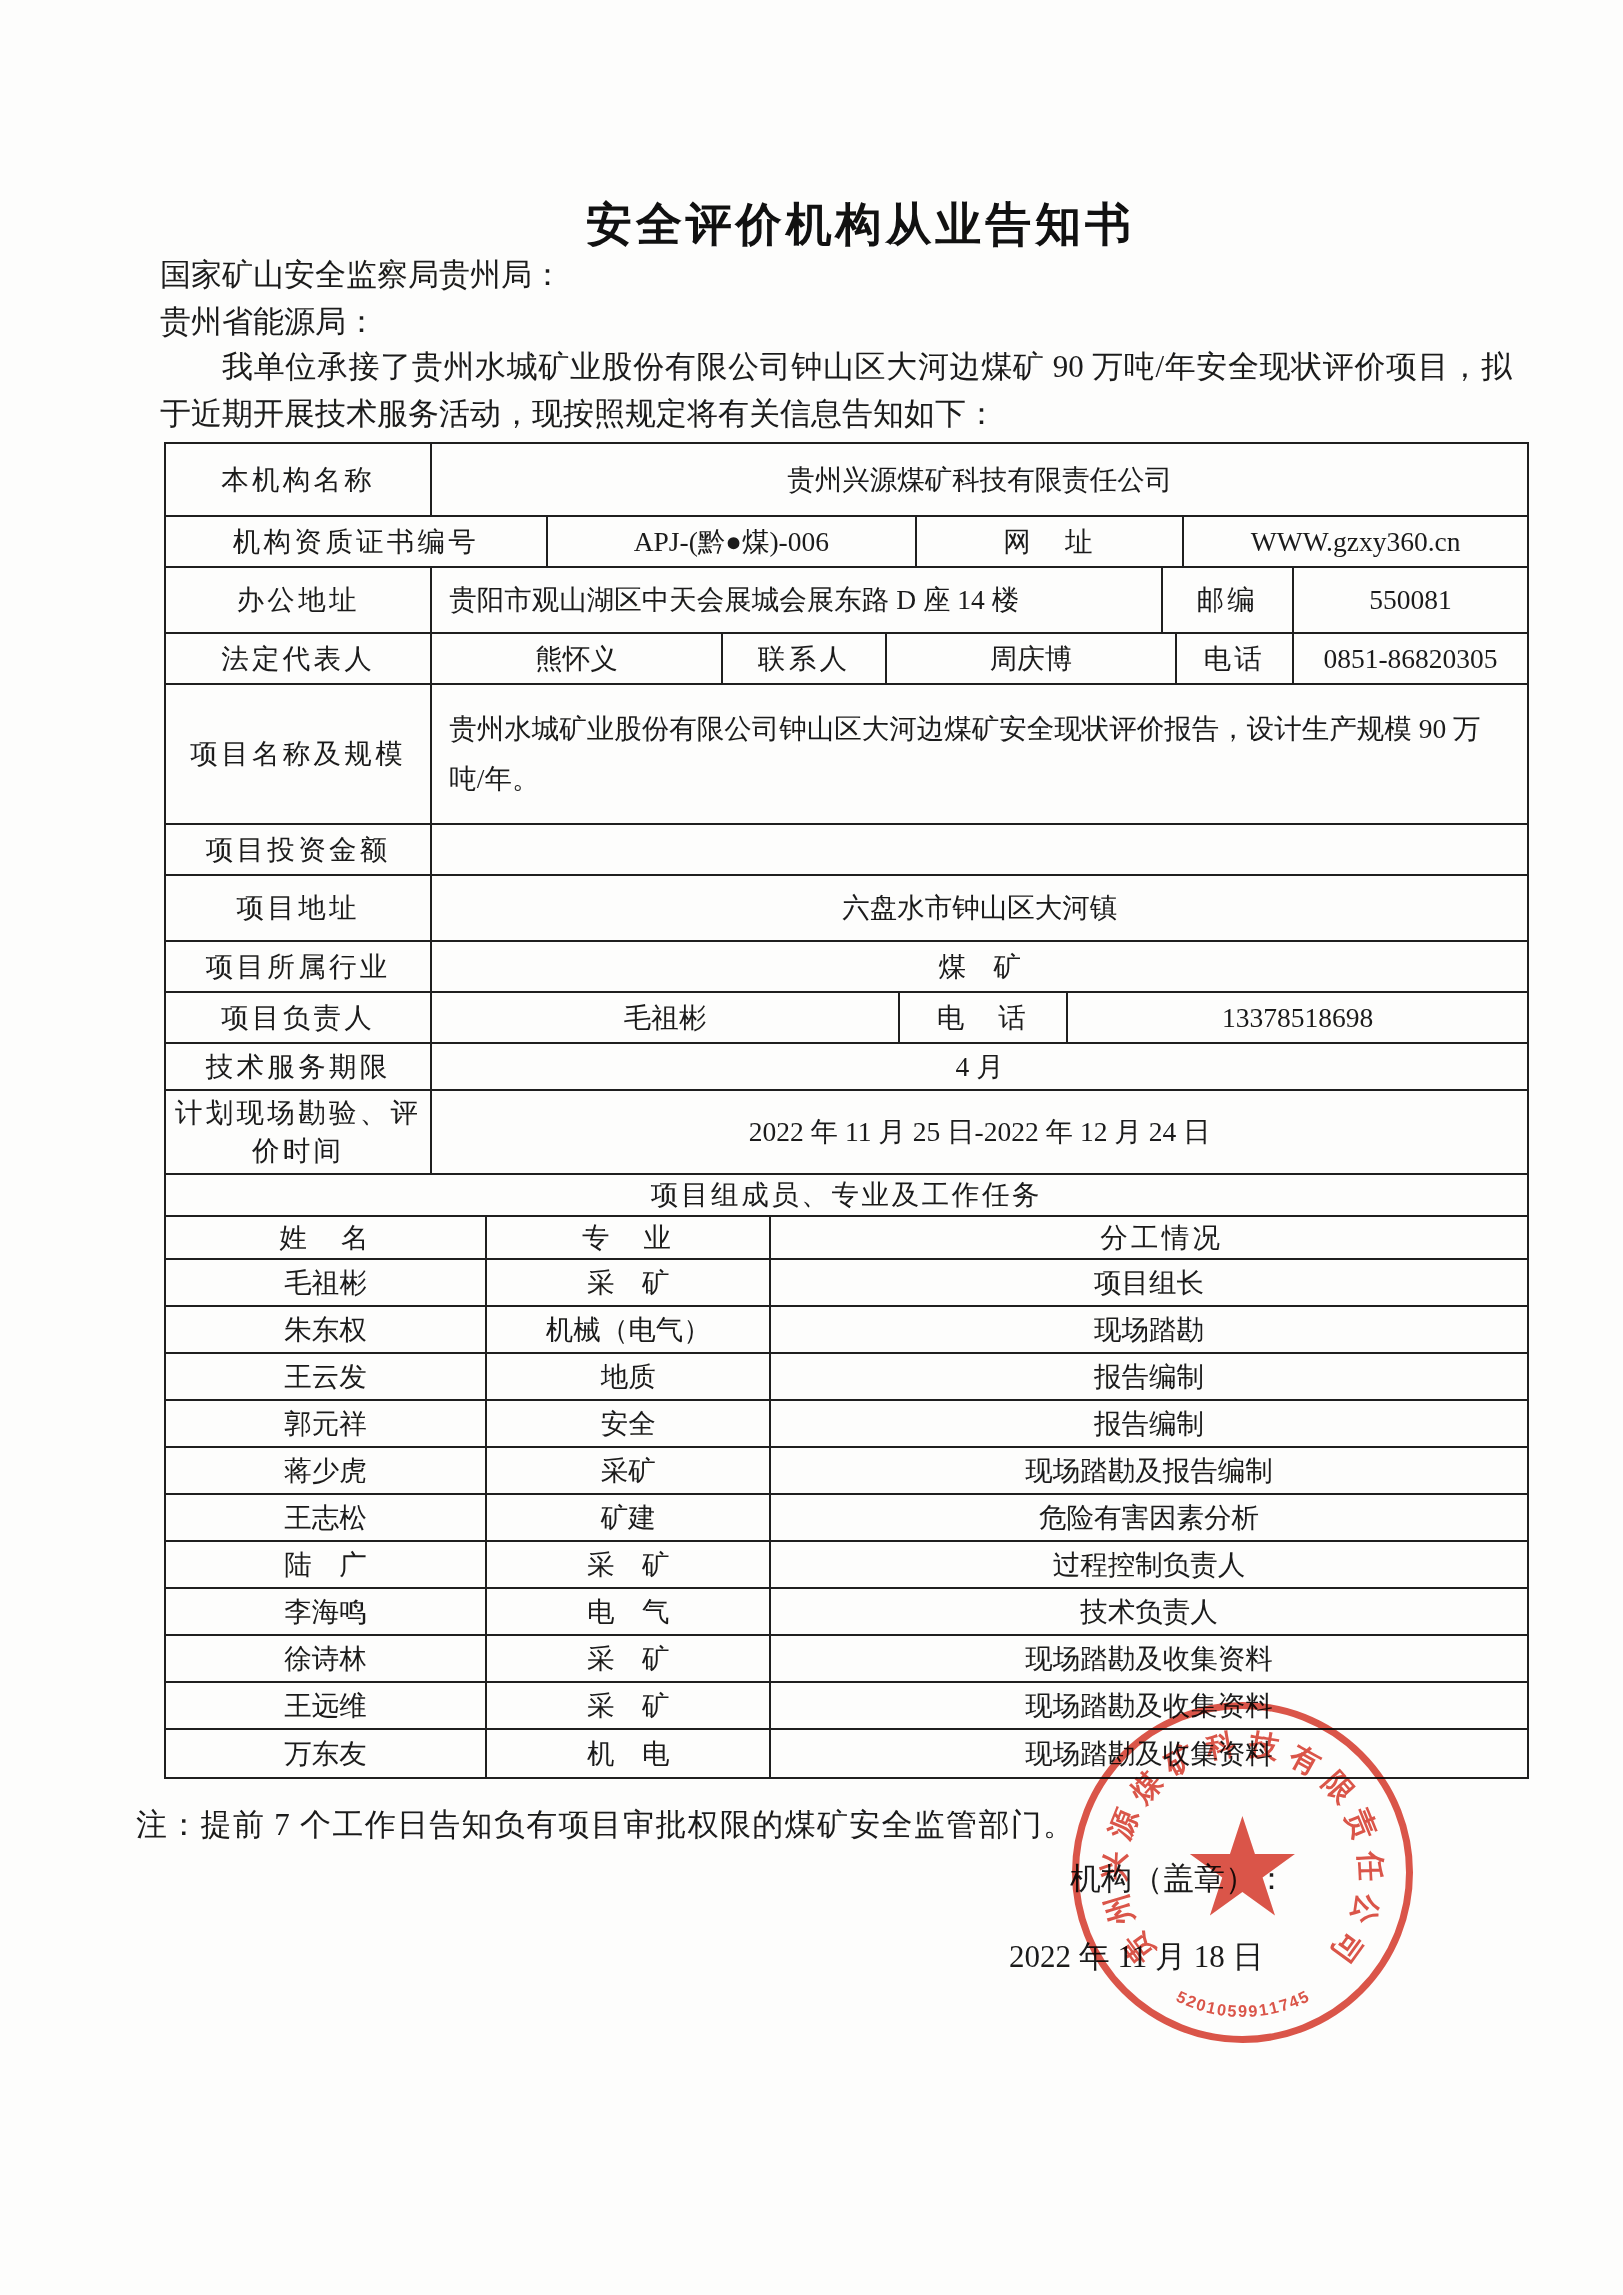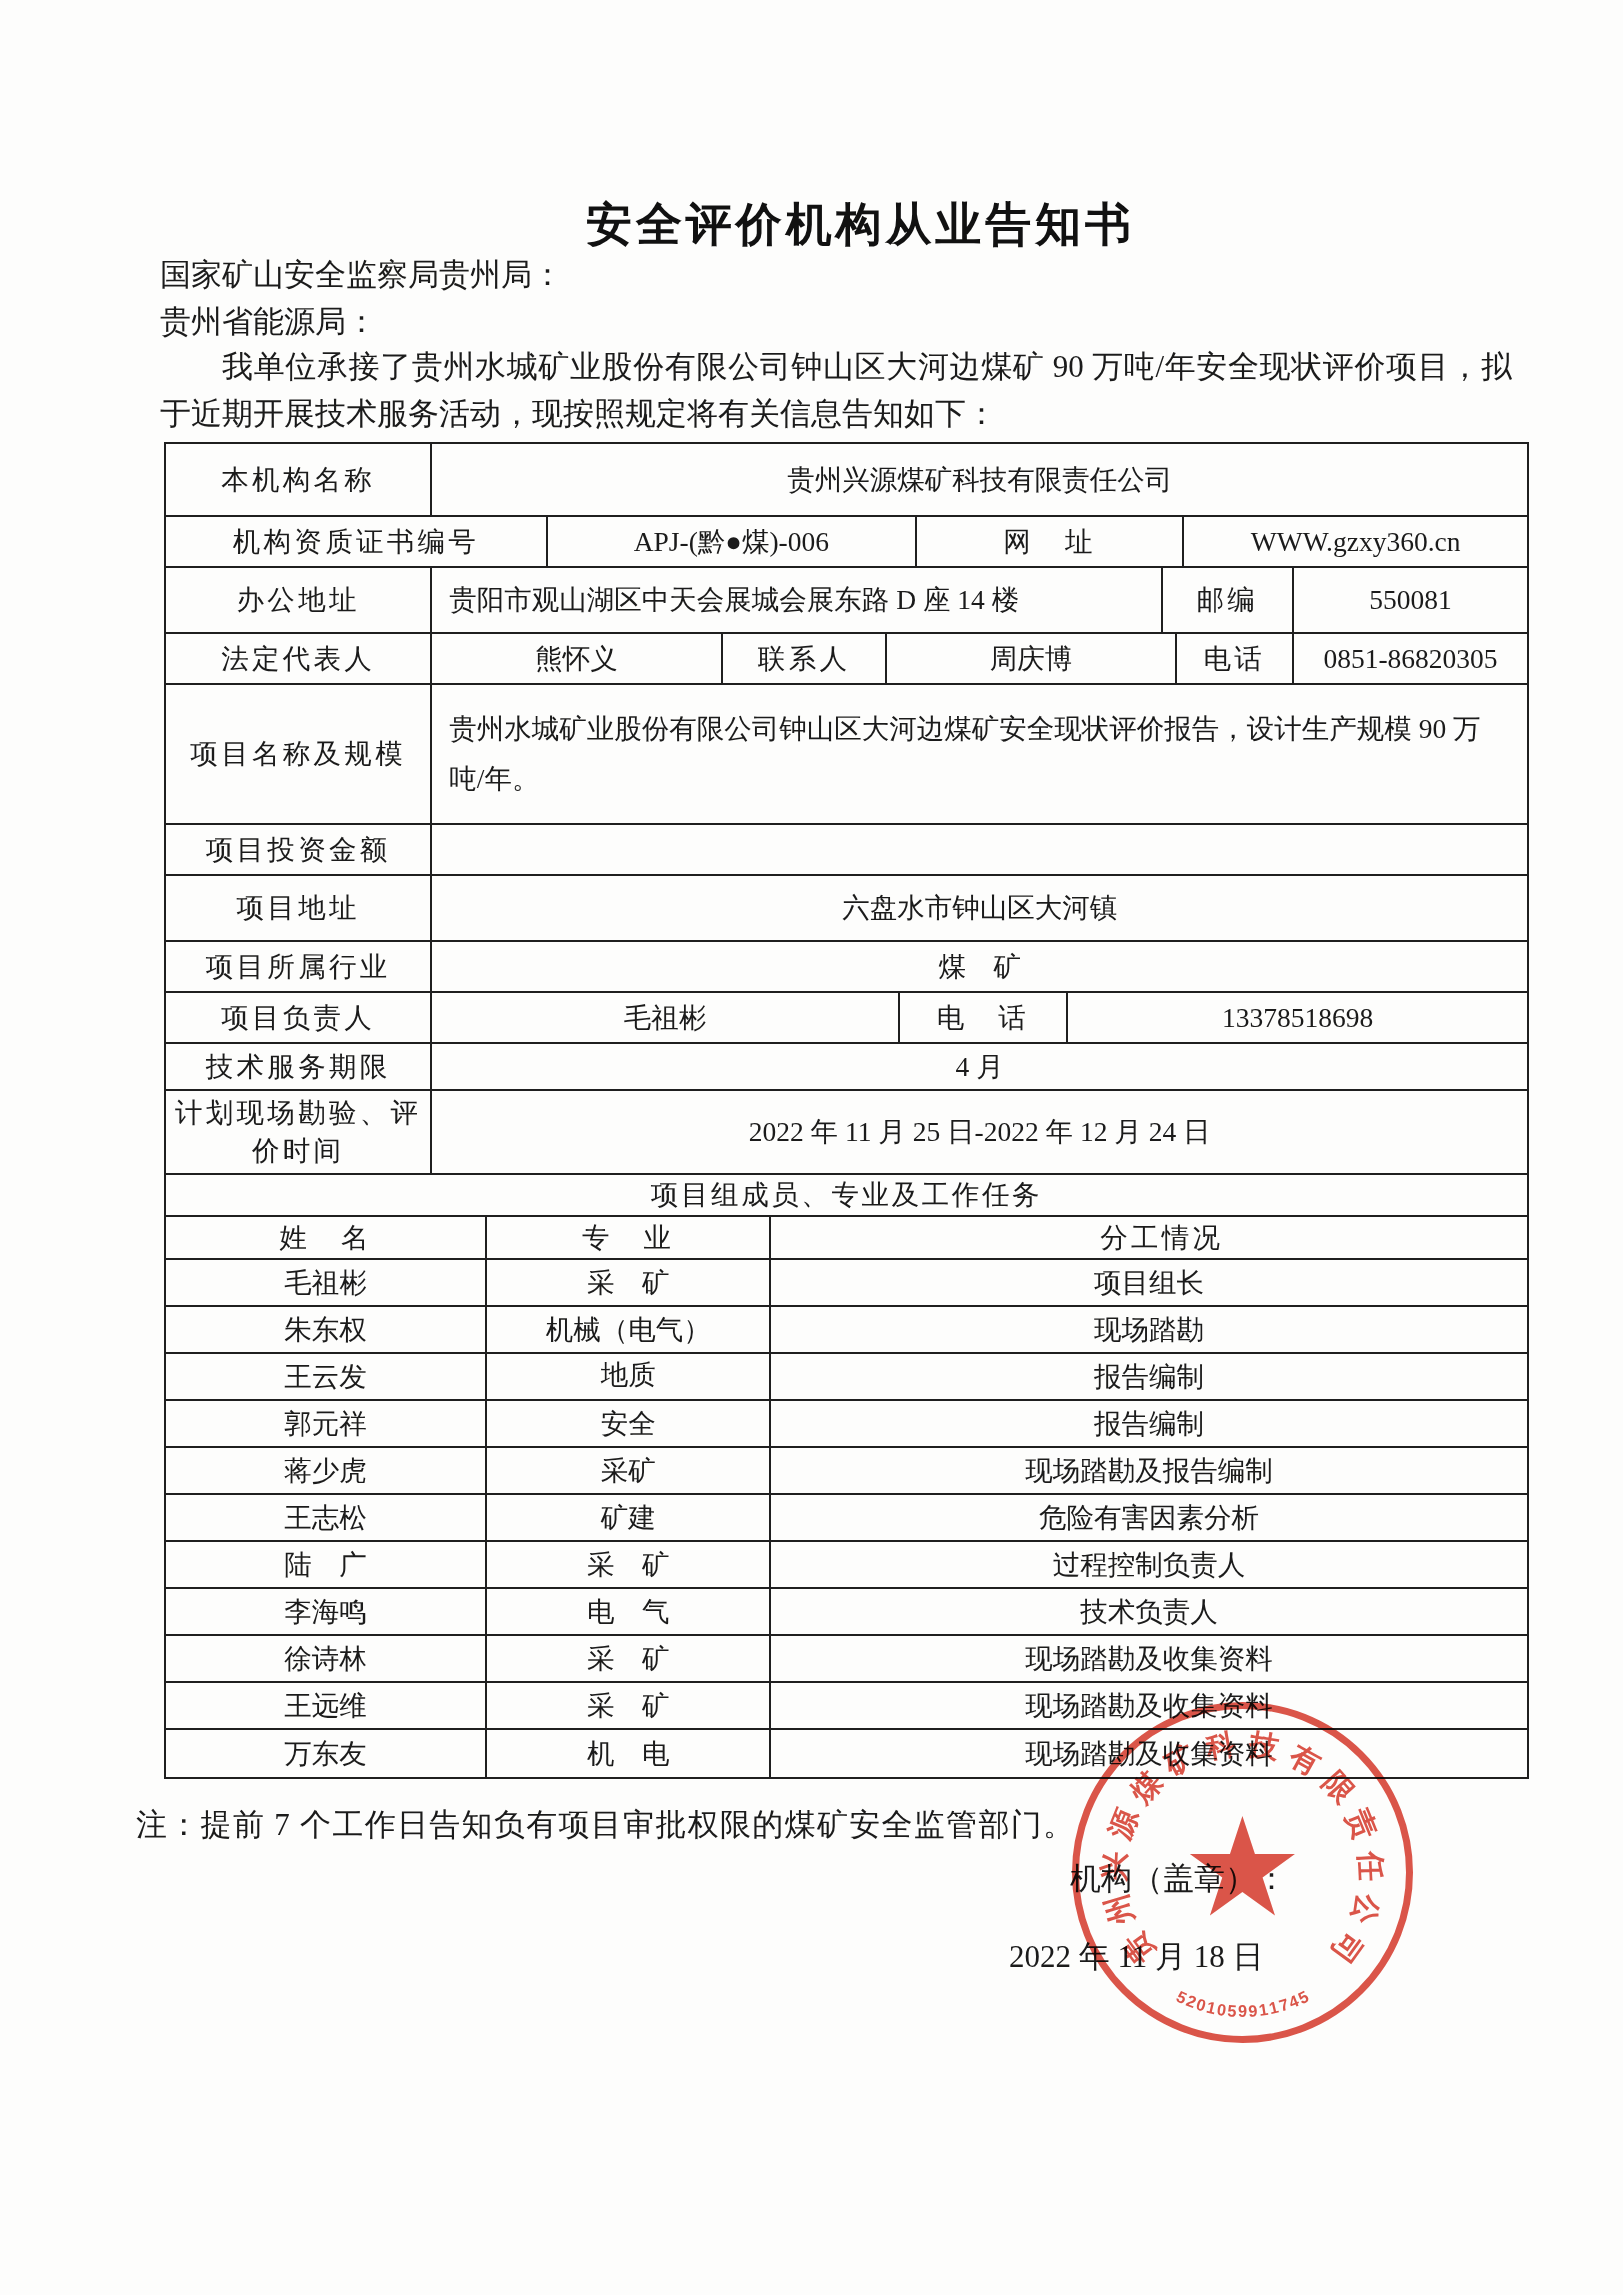--- a/index.html
+++ b/index.html
@@ -157,21 +157,21 @@
       </div>
 
       <div class="tr" style="height:47px;">
         <div class="td" style="flex:0 0 23.60%;">朱东权</div>
         <div class="td" style="flex:0 0 20.86%;">机械（电气）</div>
         <div class="td" style="flex:1;">现场踏勘</div>
       </div>
 
       <div class="tr" style="height:47px;">
         <div class="td" style="flex:0 0 23.60%;">王云发</div>
-        <div class="td" style="flex:0 0 20.86%;font-family:Liberation Mono, monospace;">地质</div>
+        <div class="td" style="flex:0 0 20.86%;">地质</div>
         <div class="td" style="flex:1;">报告编制</div>
       </div>
 
       <div class="tr" style="height:47px;">
         <div class="td" style="flex:0 0 23.60%;">郭元祥</div>
         <div class="td" style="flex:0 0 20.86%;">安全</div>
         <div class="td" style="flex:1;">报告编制</div>
       </div>
 
       <div class="tr" style="height:47px;">

